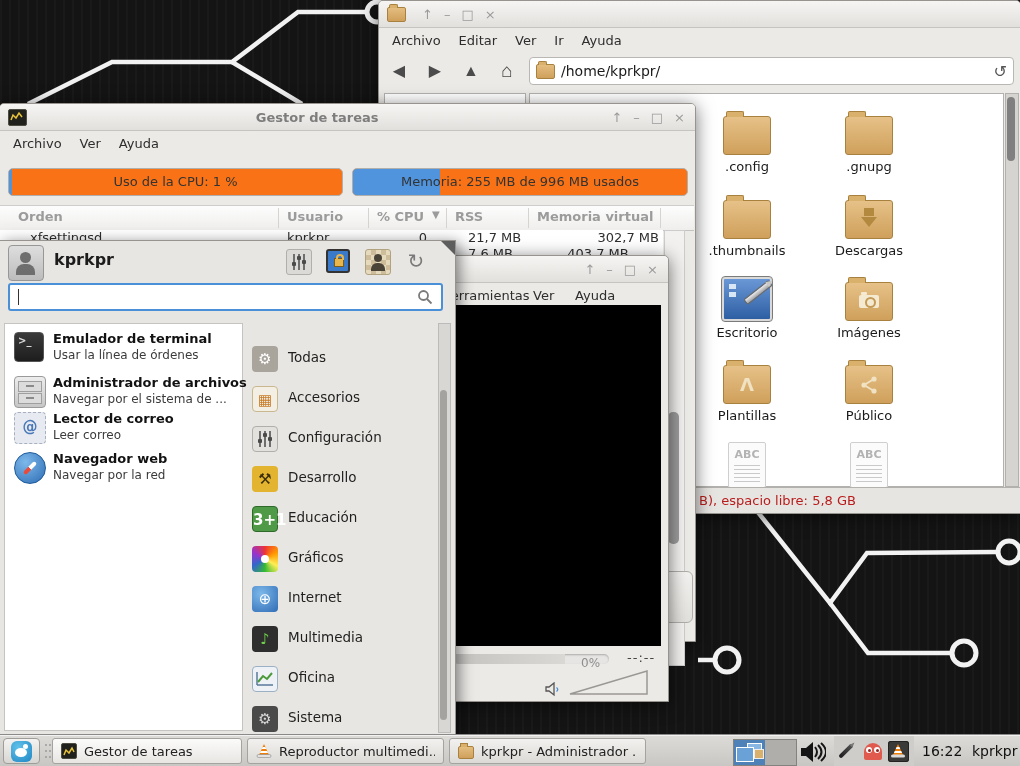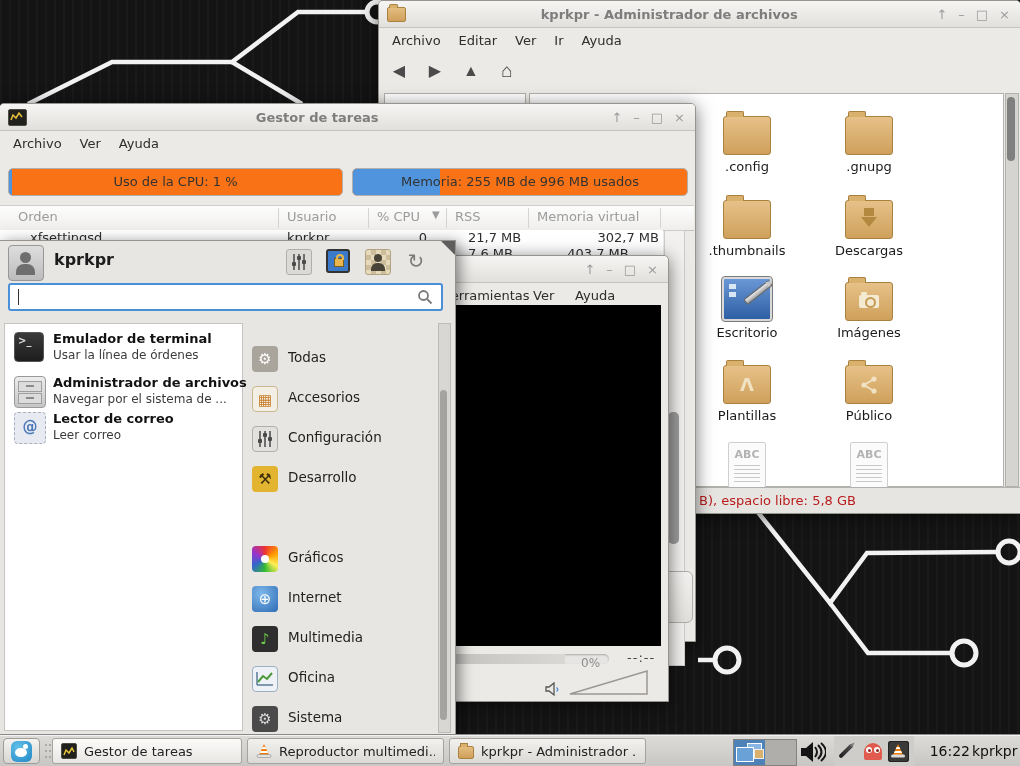--- a/index.html
+++ b/index.html
@@ -78,21 +78,21 @@
   
   .tm{left:-1px;top:103px;width:695px;height:537px;z-index:20}
   .tm-appicon{width:17px;height:15px;margin:0 6px 0 8px;background:#20201c;border:1px solid #4c4c40;border-radius:2px}
   .bars{position:absolute;left:0;top:64px;width:100%;height:28px}
   .bar{position:absolute;height:26px;background:#f97316;border:1px solid #b1afab;border-radius:5px;overflow:hidden}
   .bar .fill{position:absolute;left:0;top:0;bottom:0;background:#4f94dd}
   .bar .blabel{position:absolute;inset:0;text-align:center;line-height:26px;color:#333}
   .bar.cpu{left:8px;width:333px}
   .bar.mem{left:352px;width:334px}
   .thead{position:absolute;left:0;top:101px;width:694px;height:24px;background:linear-gradient(#fdfdfd,#efeeec);
-      border-top:1px solid #cfcdc9;border-bottom:1px solid #c4c2be;color:#9b9b9b;font-weight:normal}
+      border-top:1px solid #cfcdc9;border-bottom:1px solid #c4c2be;color:#9b9b9b;font-weight:bold}
   .thead span{position:absolute;top:3px}
   .vsep{position:absolute;top:2px;width:1px;height:20px;background:#d6d4d0}
   .trows{position:absolute;left:0;top:126px;width:663px;height:404px;background:#fff;overflow:hidden;color:#2e2e2e}
   .trow{position:absolute;left:0;width:100%;height:16px}
   .trow span{position:absolute;white-space:nowrap}
   .tm-scroll{position:absolute;left:664px;top:126px;width:19px;height:434px;background:#f2f1ef;border:1px solid #ccc}
   .tm-scroll .thumb{position:absolute;left:3px;top:181px;width:11px;height:132px;background:#9d9d9d;border-radius:5px}
   .tm-corner-btn{position:absolute;left:663px;top:467px;width:28px;height:50px;border:1px solid #b0aeaa;
       border-radius:6px;background:linear-gradient(#f2f1ef,#e2e0dc)}
 
@@ -202,21 +202,21 @@
   .stylus{position:absolute;left:10px;top:6px;width:4px;height:18px;background:linear-gradient(#555,#1c1c1c);
       border-radius:2px;transform:rotate(45deg)}
   .stylus::before{content:"";position:absolute;left:0;top:-5px;border:2px solid transparent;border-bottom:5px solid #777}
   .ghost{position:absolute;left:30px;top:7px;width:18px;height:17px;background:#e05a4e;border-radius:9px 9px 2px 2px}
   .ghost i{position:absolute;top:4px;width:6px;height:6px;background:#fff;border-radius:50%}
   .ghost i.l{left:2px}.ghost i.r{left:10px}
   .ghost i::before{content:"";position:absolute;left:2px;top:2px;width:3px;height:3px;background:#8a2a20;border-radius:50%}
   .vlc-tray{position:absolute;left:54px;top:5px;width:21px;height:21px;background:#3a3a38;border-radius:3px;
       box-shadow:inset 0 0 0 1px #222}
   .vlc-tray svg{position:absolute;left:2px;top:3px}
-  .clock{position:absolute;left:922px;top:7px;width:48px;text-align:right;font-size:14px;color:#111}
+  .clock{position:absolute;left:922px;top:7px;width:48px;text-align:left;font-size:14px;color:#111}
   .tuser{position:absolute;left:972px;top:7px;font-size:14px;color:#111}
 </style>
 </head>
 <body>
 
 <svg id="wallpaper" width="1020" height="766">
   <g stroke="#f2f2f2" stroke-width="4.5" fill="none">
     <polyline points="28,104 112,62 232,62 298,12 368,12"></polyline>
     <line x1="232" y1="62" x2="302" y2="104"></line>
     <circle cx="377" cy="12" r="10" stroke-width="5"></circle>
@@ -225,40 +225,44 @@
     <polyline points="830,603 868,653 951,653"></polyline>
     <circle cx="964" cy="653" r="12" stroke-width="5"></circle>
     <circle cx="727" cy="660" r="12" stroke-width="5"></circle>
     <line x1="698" y1="660" x2="715" y2="660"></line>
   </g>
 </svg>
 
 <div class="win fm">
   <div class="titlebar">
     <span class="mini-folder"></span>
-    <span class="title">kprkpr - Administrador de archivos</span>
     <span class="winbtns">
       <span>↑</span>
       <span>–</span>
       <span>□</span>
       <span>×</span>
     </span>
   </div>
   <div class="menubar">
     <span>Archivo</span>
     <span>Editar</span>
     <span>Ver</span>
     <span>Ir</span>
     <span>Ayuda</span>
   </div>
   <div class="toolbar">
     <button class="navbtn back"></button>
     <button class="navbtn fwd"></button>
     <button class="navbtn up"></button>
     <button class="navbtn home"></button>
+    <div class="pathbar">
+      <span class="mini-folder" style="margin:0"></span>
+      <span class="pathtext">/home/kprkpr/</span>
+      <span class="reload">↺</span>
+    </div>
   </div>
   <div class="fm-side"></div>
   <div class="fm-main"></div>
 
   <div class="fitem" style="left:312px;top:100px">
     <div class="ic">
         <span class="folder"></span>
       </div>
     <div class="flabel">.config</div>
   </div>
@@ -499,20 +503,25 @@
           <i class="d2"></i>
         </span>
       <span class="at">Administrador de archivos</span>
       <span class="as">Navegar por el sistema de ...</span>
     </div>
     <div class="app" style="top:84px">
       <span class="aicon mail">@</span>
       <span class="at">Lector de correo</span>
       <span class="as">Leer correo</span>
     </div>
+    <div class="app" style="top:124px">
+      <span class="aicon web"></span>
+      <span class="at">Navegador web</span>
+      <span class="as">Navegar por la red</span>
+    </div>
   </div>
 
   <div class="cats">
     <div class="cat" style="top:16px">
       <span class="cicon ci0">⚙</span>
       <span class="cl">Todas</span>
       </div>
     <div class="cat" style="top:56px">
       <span class="cicon ci1">▦</span>
       <span class="cl">Accesorios</span>
@@ -528,20 +537,24 @@
               <rect x="5" y="12" width="4" height="4" rx="1"></rect>
               <rect x="10" y="6" width="4" height="4" rx="1"></rect>
               <rect x="15" y="10" width="4" height="4" rx="1"></rect>
             </g>
           </svg></span>
       <span class="cl">Configuración</span>
       </div>
     <div class="cat" style="top:136px">
       <span class="cicon ci3">⚒</span>
       <span class="cl">Desarrollo</span>
+      </div>
+    <div class="cat" style="top:176px">
+      <span class="cicon ci4">3+1</span>
+      <span class="cl">Educación</span>
       </div>
     <div class="cat" style="top:216px">
       <span class="cicon ci5"></span>
       <span class="cl">Gráficos</span>
       </div>
     <div class="cat" style="top:256px">
       <span class="cicon ci6">⊕</span>
       <span class="cl">Internet</span>
       </div>
     <div class="cat" style="top:296px">

